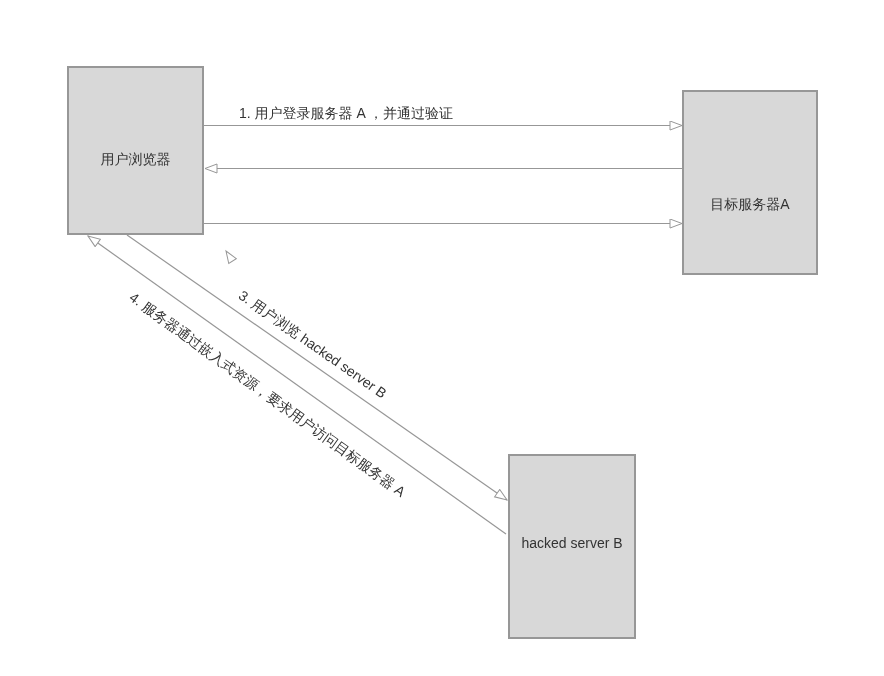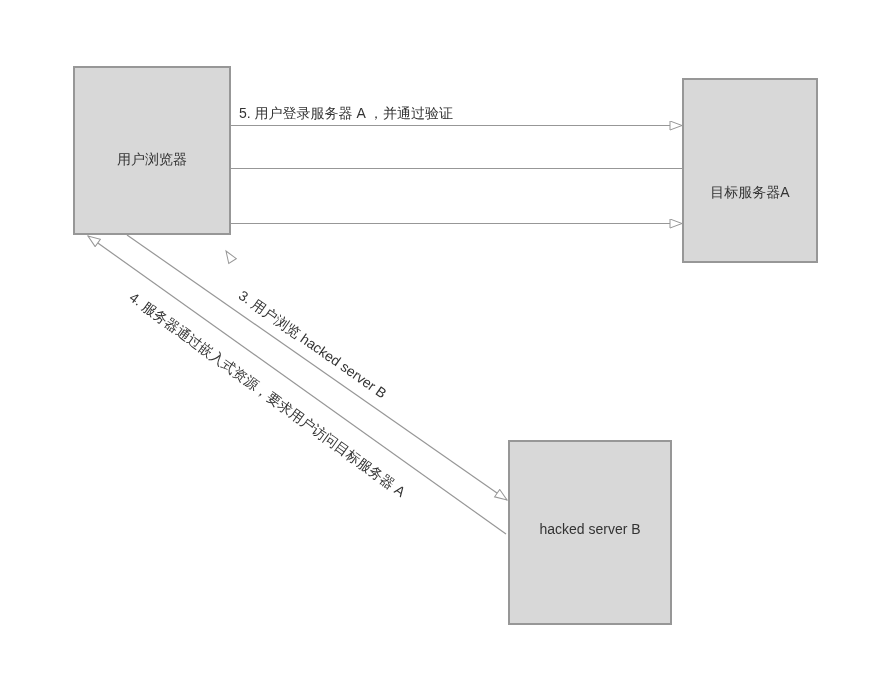--- a/index.html
+++ b/index.html
@@ -17,23 +17,23 @@
     border:2px solid #979797;
     box-sizing:border-box;
   }
   .node-label {
     position:absolute; left:0; right:0;
     text-align:center;
     font-size:14px; line-height:16px;
     color:#333333;
     white-space:nowrap;
   }
-  #node-user-browser   { left:73px;  top:66px;  width:158px; height:169px; }
-  #node-target-server  { left:682px; top:78px;  width:136px; height:185px; }
-  #node-hacked-server  { left:508px; top:440px; width:164px; height:185px; }
+  #node-user-browser   { left:67px;  top:66px;  width:137px; height:169px; }
+  #node-target-server  { left:682px; top:90px;  width:136px; height:185px; }
+  #node-hacked-server  { left:508px; top:454px; width:128px; height:185px; }
   #node-user-browser   .node-label { top:83px;  }
   #node-target-server  .node-label { top:104px; }
   #node-hacked-server  .node-label { top:79px;  }
   .msg {
     position:absolute;
     font-size:14px; line-height:16px;
     color:#333333;
     white-space:nowrap;
   }
   #msg-1 { left:239px; top:105px; }
@@ -75,17 +75,17 @@
   </div>
 
   <div class="node" id="node-target-server">
     <div class="node-label">目标服务器A</div>
   </div>
 
   <div class="node" id="node-hacked-server">
     <div class="node-label">hacked server B</div>
   </div>
 
-  <div class="msg" id="msg-1">5. 用户登录服务器 A ，并通过验证</div>
+  <div class="msg" id="msg-1">1. 用户登录服务器 A ，并通过验证</div>
   <div class="msg rot" id="msg-3">3. 用户浏览 hacked server B</div>
   <div class="msg rot" id="msg-4">4. 服务器通过嵌入式资源，要求用户访问目标服务器 A</div>
 
 </div>
 
 </body></html>

